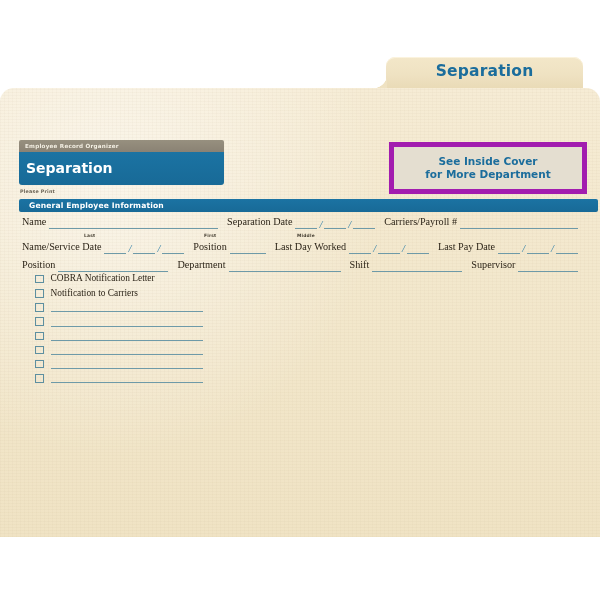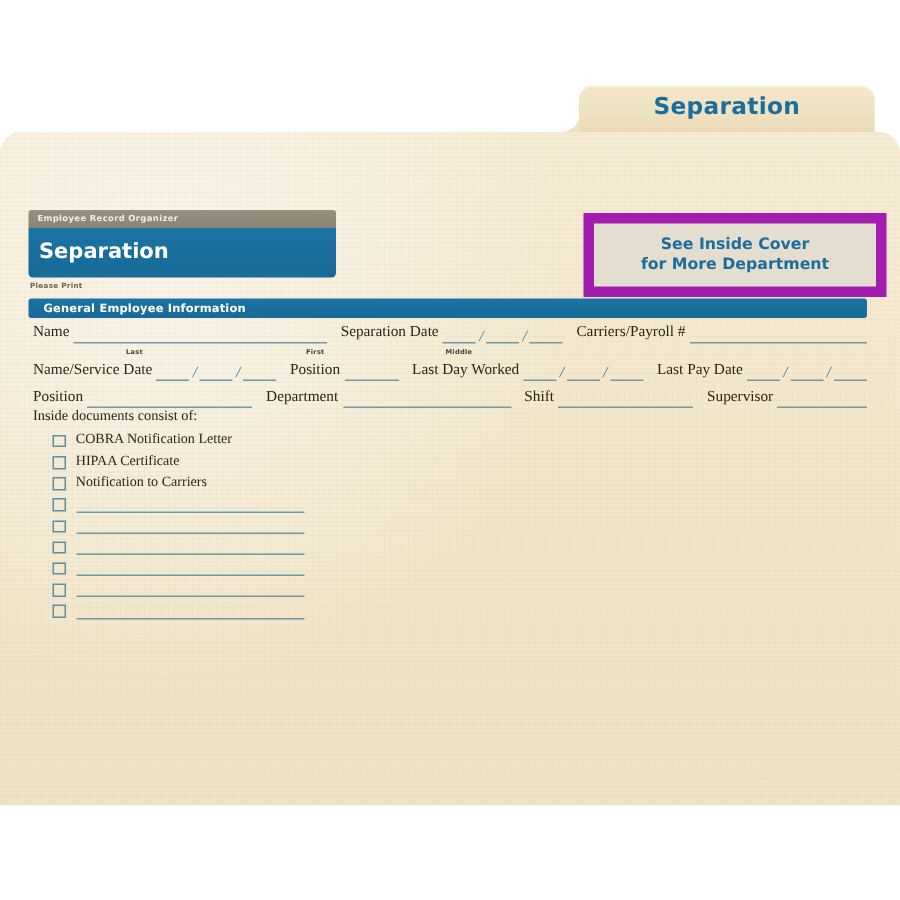--- a/index.html
+++ b/index.html
@@ -128,21 +128,21 @@
   }
 
   
   .inside-box {
     position: absolute;
     left: 389px;
     top: 142px;
     width: 188px;
     height: 42px;
     background: #e4ded0;
-    border: 7px solid #a21caf;
+    border: 5px solid #a21caf;
     display: flex;
     align-items: center;
     justify-content: center;
     flex-direction: column;
     line-height: 1.25;
   }
   .inside-box-line {
     font-family: "DejaVu Sans", sans-serif;
     font-weight: bold;
     font-size: 10.5px;
@@ -152,20 +152,21 @@
 
   
   .section-bar {
     position: absolute;
     left: 19px;
     top: 199px;
     width: 559px;
     height: 13px;
     background: linear-gradient(180deg, #1b73a3 0%, #186a97 100%);
     border-radius: 2px;
+    padding-left: 20px;
   }
   .section-bar-label {
     position: absolute;
     left: 10px;
     top: 2px;
     font-family: "DejaVu Sans", sans-serif;
     font-weight: bold;
     font-size: 7.6px;
     color: #ffffff;
     letter-spacing: 0.15px;
@@ -383,29 +384,24 @@
         <span class="fl">Shift</span>
         <span class="rule" style="flex:0 0 90px;"></span>
         <span class="gap"></span>
         <span class="fl">Supervisor</span>
         <span class="rule" style="flex:1 1 auto;"></span>
       </div>
 
     </div>
 
     <div class="checklist">
-      <div class="checklist-intro">Inside documents consist of:</div>
       <div id="checklist-rows">
           <div class="check-row">
             <span class="cbox"></span>
             <span class="check-label">COBRA Notification Letter</span>
-          </div>
-          <div class="check-row">
-            <span class="cbox"></span>
-            <span class="check-label">HIPAA Certificate</span>
           </div>
           <div class="check-row">
             <span class="cbox"></span>
             <span class="check-label">Notification to Carriers</span>
           </div>
           <div class="check-row">
             <span class="cbox"></span>
             <span class="check-rule"></span>
           </div>
           <div class="check-row">

